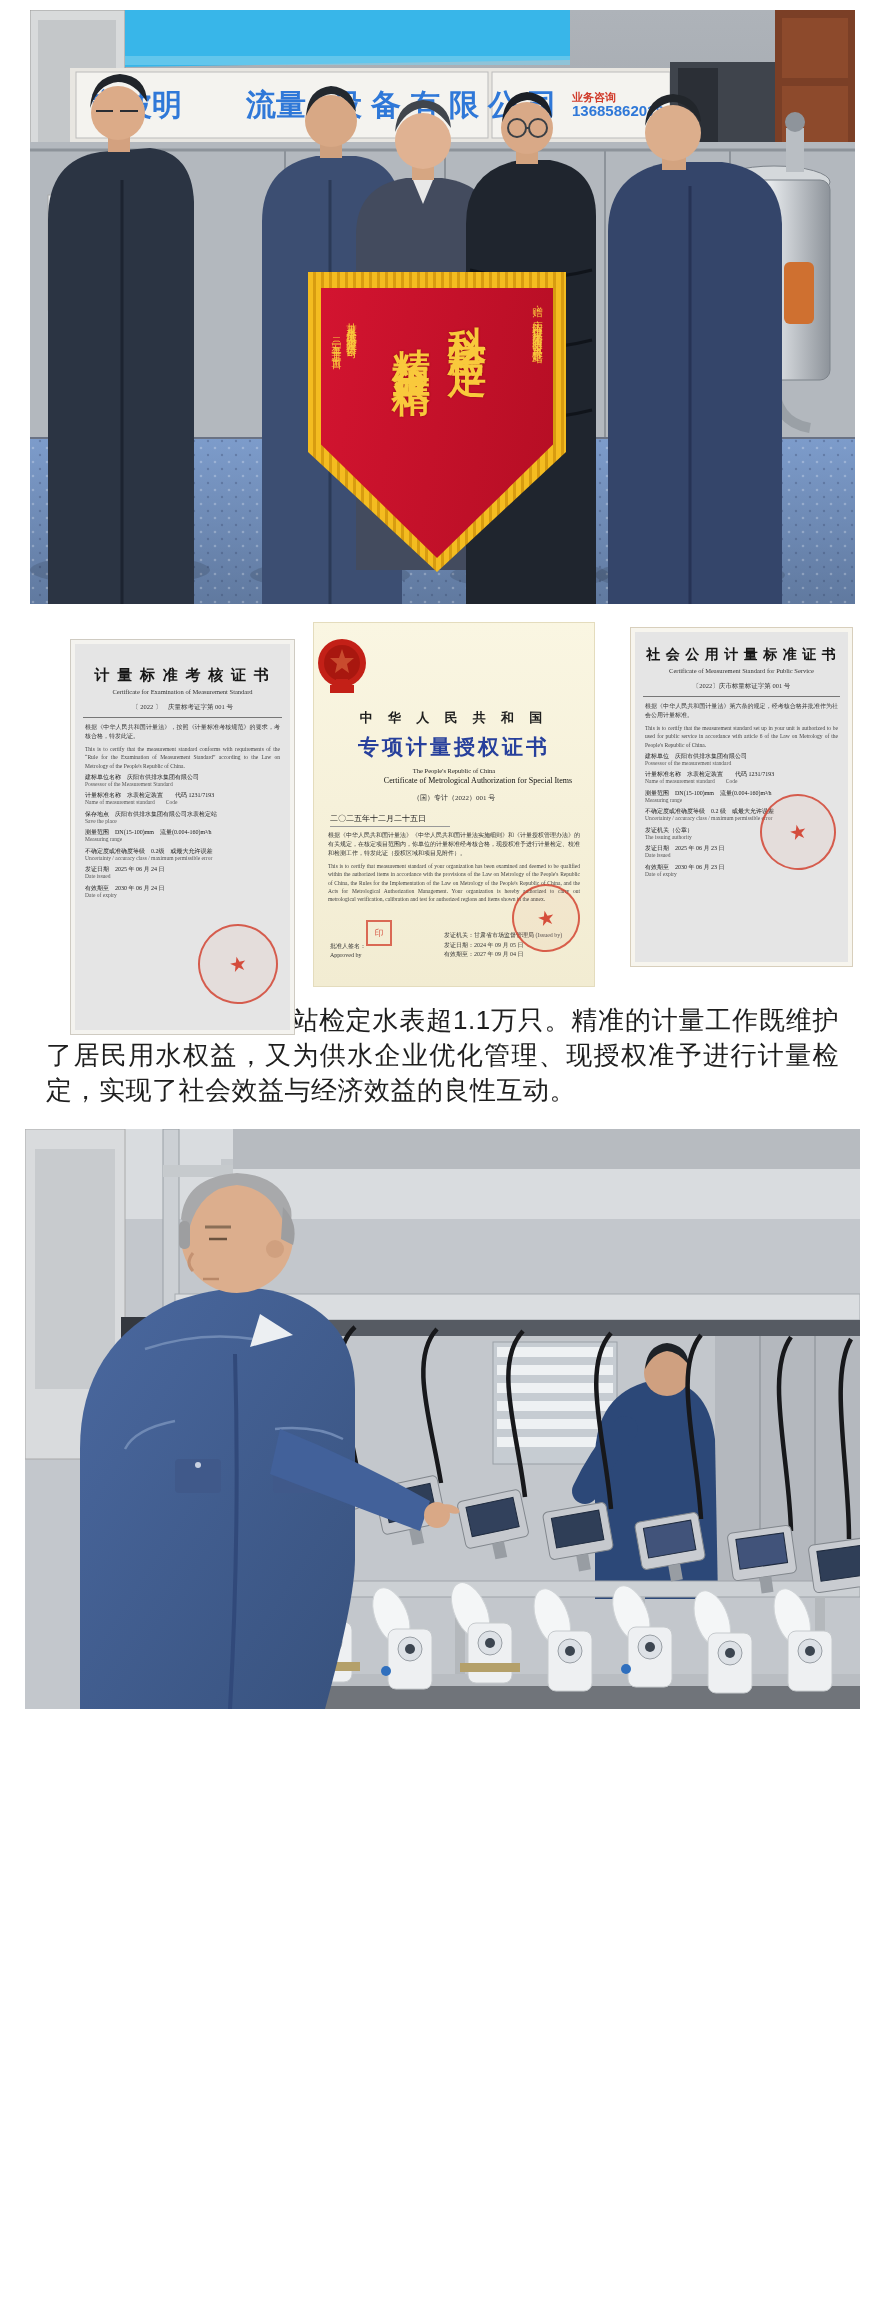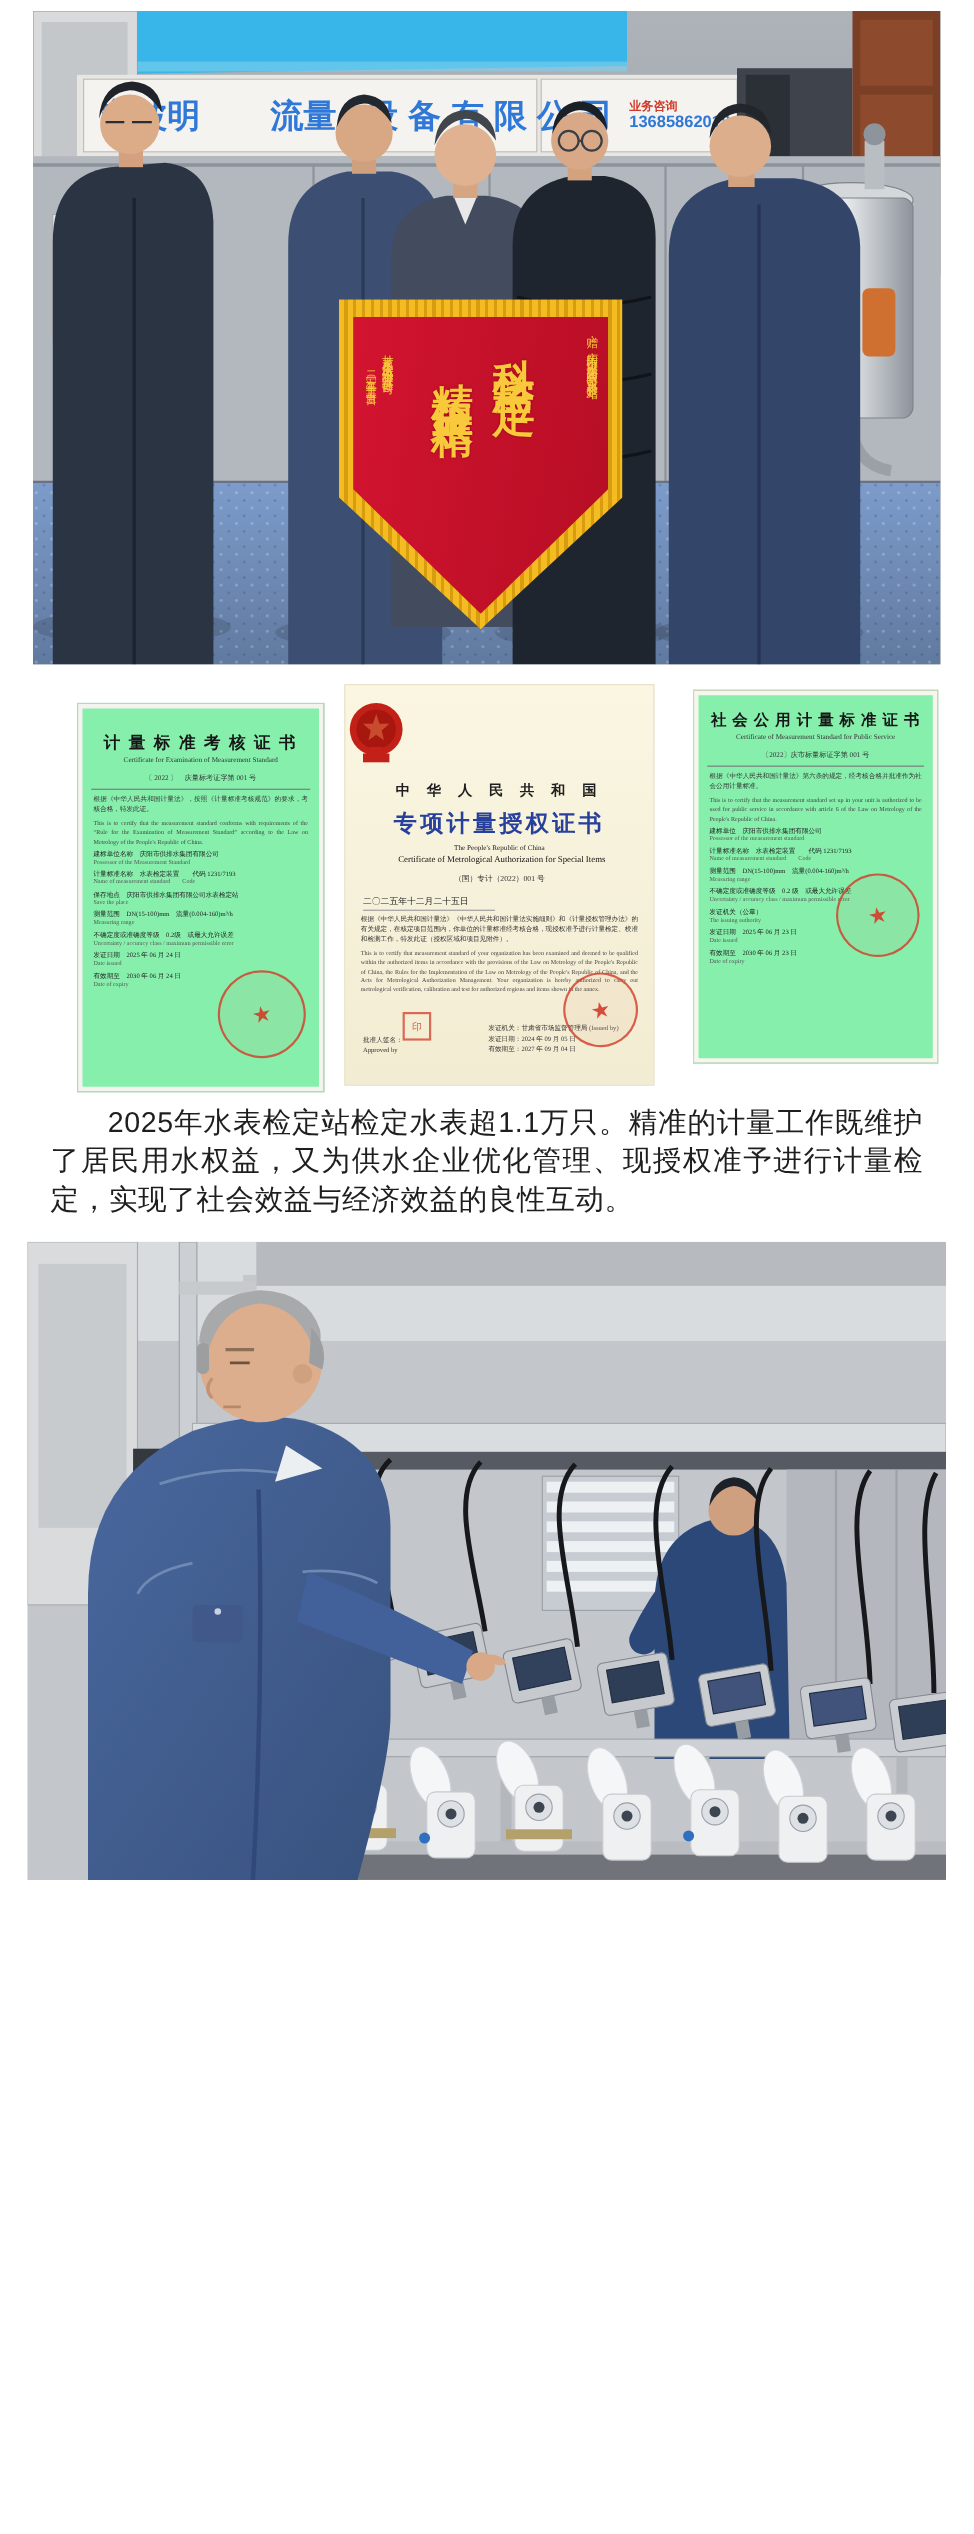--- a/index.html
+++ b/index.html
@@ -39,23 +39,23 @@
   .bn-big.r{left:120px;top:8px;}
   .bn-big.l{left:64px;top:30px;}
   .bn-small{font-size:10.5px;letter-spacing:2px;font-weight:normal;}
   .bn-ded{right:8px;top:10px;height:255px;}
   .bn-org{left:24px;top:26px;height:230px;}
   .bn-date{left:8px;top:42px;height:210px;font-size:10px;}
   .bn-zeng{left:30px;top:240px;font-size:11px;}
 
   
   .certs{position:relative;margin:18px 0 0 30px;width:825px;height:365px;display:flex;}
-  .cert{position:relative;background:#86efac;box-sizing:border-box;overflow:hidden;}
+  .cert{position:relative;background:#e5e5e5;box-sizing:border-box;overflow:hidden;}
   .cert-serif{font-family:"Liberation Serif","DejaVu Serif",serif;}
-  #cert1{margin-left:40px;margin-top:17px;width:225px;height:354px;
+  #cert1{margin-left:40px;margin-top:17px;width:225px;height:396px;
       border:1px solid #cfcbc2;box-shadow:0 0 0 4px #f4f3ef inset;}
   #cert3{margin-left:35px;margin-top:5px;width:223px;height:340px;
       border:1px solid #d8cfbc;box-shadow:0 0 0 4px #f7f5ee inset;}
   #cert2{margin-left:18px;width:282px;height:365px;
       background:linear-gradient(#faf6e2,#f2ecd2);border:1px solid #e4dcbd;}
   .c-title{font-weight:bold;text-align:center;color:#161616;}
   #cert1 .c-title{font-size:15px;letter-spacing:2px;margin-top:26px;}
   #cert3 .c-title{font-size:14px;letter-spacing:1px;margin-top:18px;}
   .c-sub{font-size:6.5px;text-align:center;color:#333;margin-top:3px;}
   .c-num{font-size:6.5px;text-align:center;color:#333;margin-top:8px;}
@@ -71,21 +71,21 @@
   .stamp1{right:16px;bottom:30px;width:76px;height:76px;}
   .stamp2{right:14px;bottom:34px;width:64px;height:64px;}
   .stamp3{right:16px;bottom:96px;width:72px;height:72px;}
   .sq-stamp{position:absolute;left:52px;bottom:40px;width:22px;height:22px;
       border:2px solid rgba(210,60,42,.75);color:rgba(210,60,42,.8);
       font-size:9px;display:flex;align-items:center;justify-content:center;}
   .c2-country{font-size:13px;font-weight:bold;letter-spacing:6px;text-align:center;margin-top:6px;}
   .c2-title{font-size:21px;font-weight:bold;letter-spacing:3px;text-align:center;
       color:#27409c;margin-top:6px;}
   .c2-en1{font-size:6.5px;text-align:center;color:#222;margin-top:6px;}
-  .c2-en2{font-size:8px;color:#111;margin-top:2px;padding-left:48px;}
+  .c2-en2{font-size:8px;text-align:center;color:#111;margin-top:2px;padding-left:48px;}
   .c2-num{font-size:7px;text-align:center;margin-top:8px;color:#333;}
   .c2-org{font-size:8px;margin:10px 16px 0;color:#222;border-bottom:.5px solid #999;
       padding-bottom:2px;width:120px;}
   .c2-bottom{position:absolute;left:0;right:0;bottom:26px;font-size:6px;color:#333;}
   .c2-appr{position:absolute;left:16px;bottom:0;line-height:1.5;}
   .c2-issue{position:absolute;left:130px;bottom:0;line-height:1.6;}
   .emblem{width:56px;height:64px;margin:12px auto 0;}
 
   
   .photo2{position:relative;margin:21px 0 0 25px;width:835px;height:580px;

